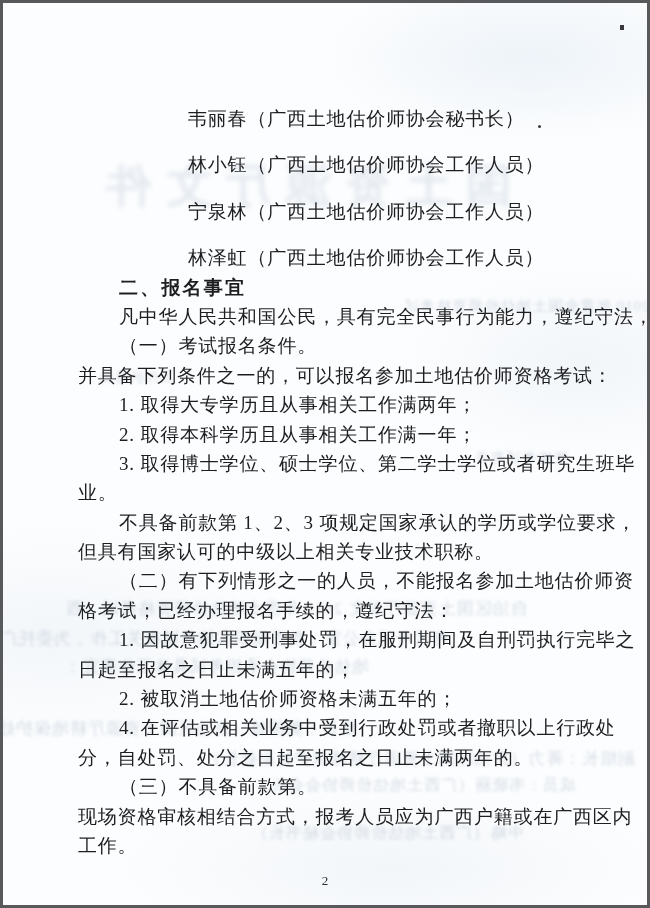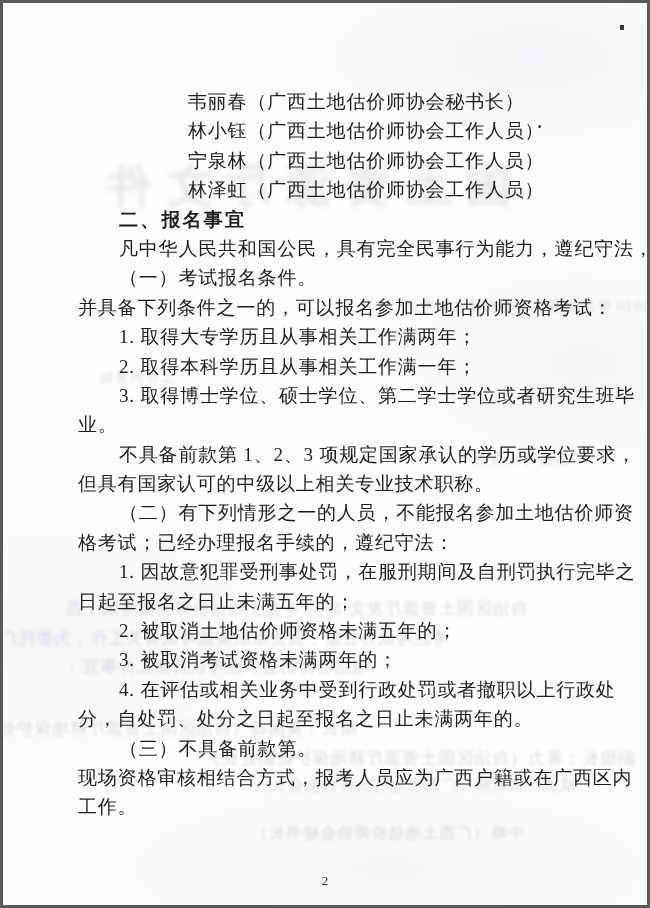--- a/index.html
+++ b/index.html
@@ -21,21 +21,21 @@
     position:absolute; left:75px; top:84px; width:504px;
   }
   .line {
     font-size:19px;
     height:29.4px; line-height:29.4px;
     color:#1d1e20;
     letter-spacing:0.8px;
     white-space:nowrap;
   }
   .ln-ind  { padding-left:41px; }
-  .ln-name { padding-left:110px; }
+  .ln-name { padding-left:110px;margin-top:17px; }
   .ln-bold { font-weight:bold; font-family:"Liberation Sans", sans-serif; letter-spacing:2.2px; }
   .pagenum {
     position:absolute; left:0; right:0; bottom:16px;
     text-align:center; font-size:13px; color:#2c2d2f;
     font-family:"Liberation Serif", serif;
   }
   
   .bt {
     position:absolute;
     transform:scaleX(-1);
@@ -100,21 +100,20 @@
     <div class="line ln-ind">2. 取得本科学历且从事相关工作满一年；</div>
     <div class="line ln-ind">3. 取得博士学位、硕士学位、第二学士学位或者研究生班毕</div>
     <div class="line">业。</div>
     <div class="line ln-ind">不具备前款第 1、2、3 项规定国家承认的学历或学位要求，</div>
     <div class="line">但具有国家认可的中级以上相关专业技术职称。</div>
     <div class="line ln-ind">（二）有下列情形之一的人员，不能报名参加土地估价师资</div>
     <div class="line">格考试；已经办理报名手续的，遵纪守法：</div>
     <div class="line ln-ind">1. 因故意犯罪受刑事处罚，在服刑期间及自刑罚执行完毕之</div>
     <div class="line">日起至报名之日止未满五年的；</div>
     <div class="line ln-ind">2. 被取消土地估价师资格未满五年的；</div>
-    <div class="line ln-ind">3. 被取消考试资格未满两年的；</div>
     <div class="line ln-ind">4. 在评估或相关业务中受到行政处罚或者撤职以上行政处</div>
     <div class="line">分，自处罚、处分之日起至报名之日止未满两年的。</div>
     <div class="line ln-ind">（三）不具备前款第。</div>
     <div class="line">现场资格审核相结合方式，报考人员应为广西户籍或在广西区内</div>
     <div class="line">工作。</div>
   </div>
 
   <div class="pagenum">2</div>
 </div>
 

